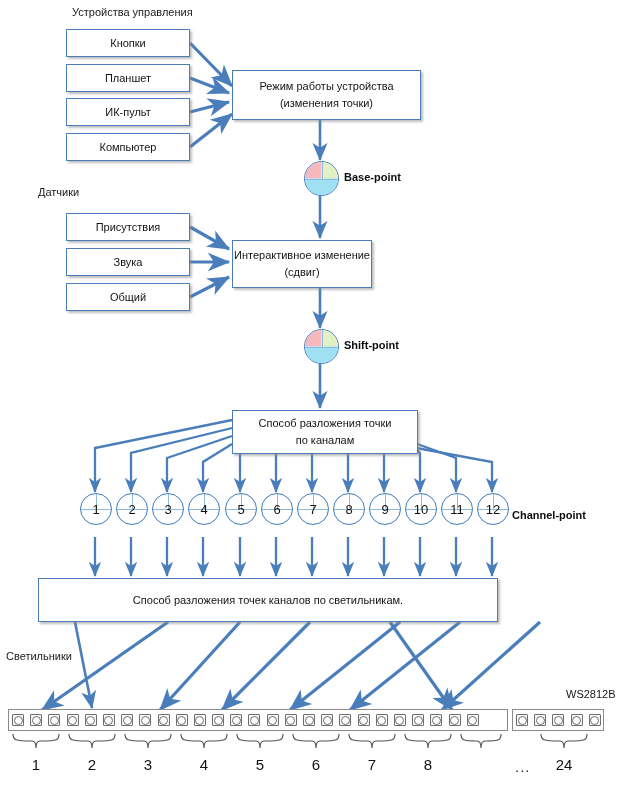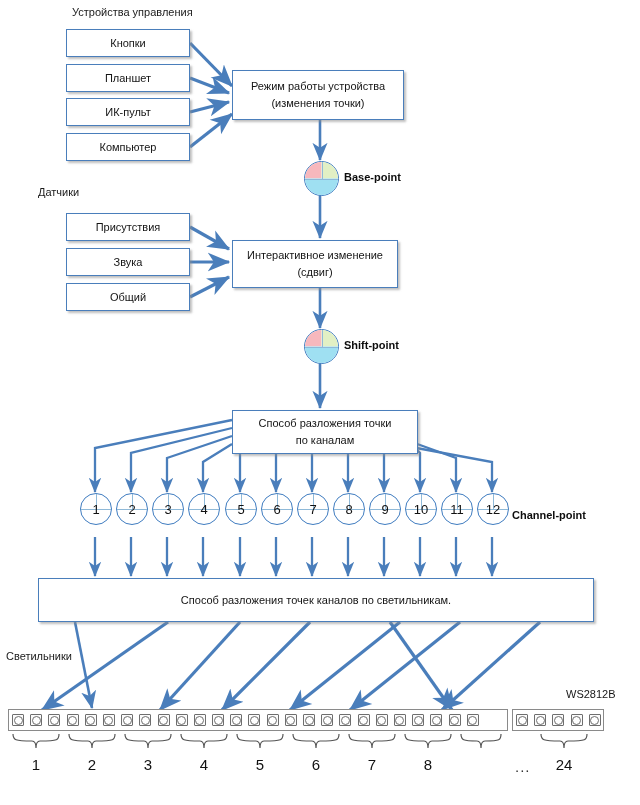--- a/index.html
+++ b/index.html
@@ -249,36 +249,36 @@
   <div class="node" style="left:66px; top:213px; width:124px; height:28px;">
     <span>Присутствия</span>
   </div>
   <div class="node" style="left:66px; top:248px; width:124px; height:28px;">
     <span>Звука</span>
   </div>
   <div class="node" style="left:66px; top:283px; width:124px; height:28px;">
     <span>Общий</span>
   </div>
 
-  <div class="node two-line" style="left:232px; top:70px; width:172px; height:50px;">
+  <div class="node two-line" style="left:232px; top:70px; width:189px; height:50px;">
     <span>Режим работы устройства</span>
     <span>(изменения точки)</span>
   </div>
 
-  <div class="node two-line" style="left:232px; top:240px; width:166px; height:48px;">
+  <div class="node two-line" style="left:232px; top:240px; width:140px; height:48px;">
     <span>Интерактивное изменение</span>
     <span>(сдвиг)</span>
   </div>
 
   <div class="node two-line" style="left:232px; top:410px; width:186px; height:44px;">
     <span>Способ разложения точки</span>
     <span>по каналам</span>
   </div>
 
-  <div class="node two-line" style="left:38px; top:578px; width:556px; height:44px;">
+  <div class="node two-line" style="left:38px; top:578px; width:460px; height:44px;">
     <span>Способ разложения точек каналов по светильникам.</span>
   </div>
 
   <div class="pie" style="left:304px; top:161px; width:33px; height:33px;">
     <div class="seg s-pink"></div>
     <div class="seg s-green"></div>
     <div class="seg s-cyan"></div>
     <div class="divline" style="left:50%; top:0; width:1.2px; height:50%;"></div>
     <div class="divline" style="left:0; top:50%; width:100%; height:1.2px;"></div>
   </div>

